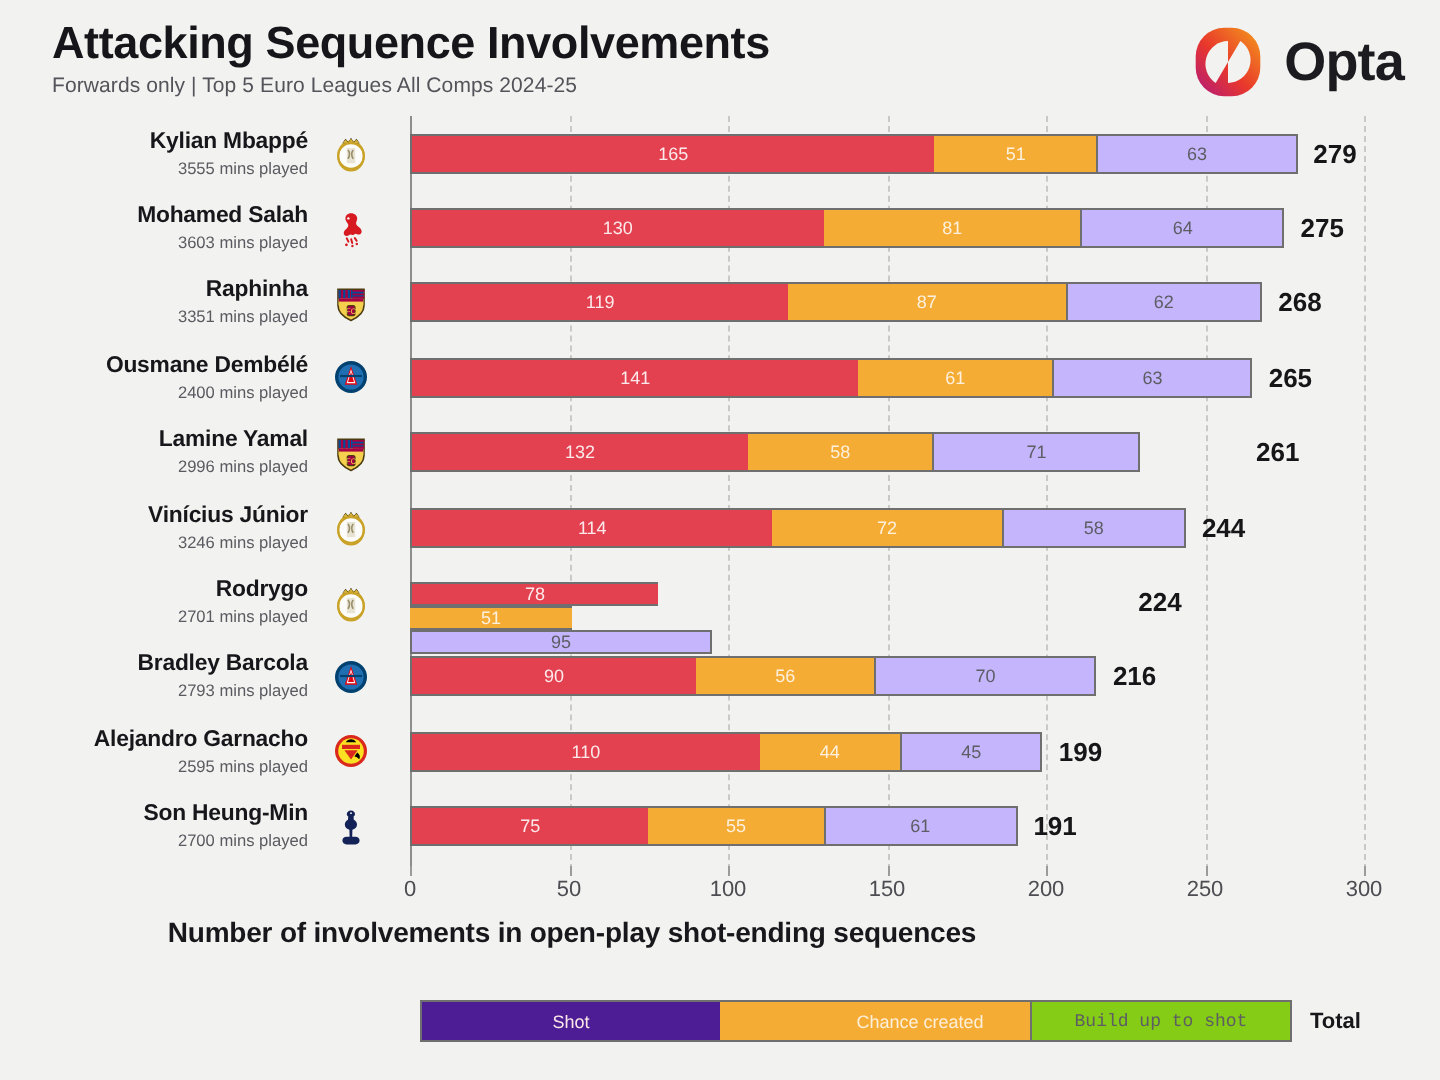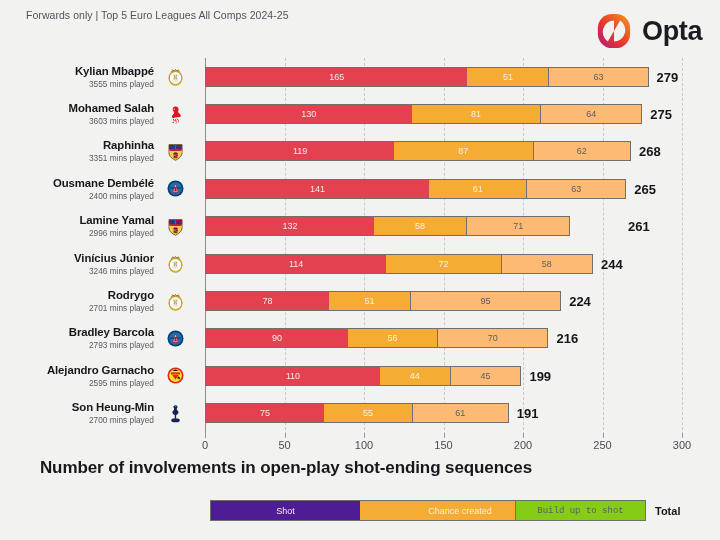--- a/index.html
+++ b/index.html
@@ -69,41 +69,41 @@
   }
   .seg {
     display: flex; align-items: center; justify-content: center;
     font-size: 9px; color: #ffffff; height: 20px;
     border-top: 1px solid rgba(0,0,0,0.45);
     border-bottom: 1px solid rgba(0,0,0,0.45);
   }
   .seg.s1 { background: #E3414F; border-left: 1px solid #6f6f70; border-top-color:#6f6f70; border-bottom-color:#6f6f70; }
   .seg.s2 { background: #F5AC35; border-top-color:#6f6f70; border-bottom-color:#6f6f70; }
   .seg.s3 {
-    background: #fdba74; color: #5d5d63;
+    background: #c4b5fd; color: #5d5d63;
     border: 1px solid #6f6f70;
   }
   .seg.s1 { color: #fbe9eb; }
   .seg.s2 { color: #fdf1de; }
   .total {
     position: absolute; top: 50%; transform: translateY(-50%);
     font-size: 13px; font-weight: bold; color: #161619; white-space: nowrap;
   }
 
   
   .axis { position: absolute; left: 0; top: 433px; width: 720px; height: 26px; }
   .tick { position: absolute; top: 0; }
   .tick i { position: absolute; left: 0; top: 0; width: 1px; height: 5px; background: #9b9b99; display:block; }
   .tick span {
     position: absolute; top: 6px; left: 0; transform: translateX(-50%);
     font-size: 11px; color: #4c4c52; white-space: nowrap;
   }
   .axis-title {
     position: absolute; left: 0; top: 458px; width: 572px;
-    text-align: center; font-size: 17px; font-weight: bold; color: #18181c;
+    text-align: center; font-size: 14px; font-weight: bold; color: #18181c;
     letter-spacing: -0.1px;
   }
 
   
   .legend {
     position: absolute; left: 210px; top: 500px;
     display: flex; align-items: stretch; height: 21px;
   }
   .lg {
     display: flex; align-items: center; justify-content: center;
@@ -117,20 +117,21 @@
     display: flex; align-items: center; height: 21px;
     padding-left: 9px; font-size: 11px; font-weight: bold; color: #17171b;
   }
 </style>
 </head>
 <body>
 
 <div class="page">
 
   <div class="header">
+    <div class="title">Attacking Sequence Involvements</div>
     <div class="subtitle">Forwards only | Top 5 Euro Leagues All Comps 2024-25</div>
   </div>
 
   <div class="logo-wrap">
     <svg class="logo-mark" viewBox="0 0 40 40">
       <defs>
         <linearGradient id="og" x1="0" y1="1" x2="1" y2="0">
           <stop offset="0%" stop-color="#B0197E"></stop>
           <stop offset="45%" stop-color="#E8372C"></stop>
           <stop offset="100%" stop-color="#F59B1B"></stop>
@@ -316,21 +317,21 @@
               <ellipse cx="8.5" cy="11" rx="6.4" ry="7.2" fill="#fcfcfa" stroke="#c9a227" stroke-width="1.1"></ellipse>
               <path d="M4.2 4.6 L5.8 2.4 L7.2 4.2 L8.5 1.9 L9.8 4.2 L11.2 2.4 L12.8 4.6 Z" fill="#d8b githubusercontent"></path>
               <path d="M4.2 4.8 L5.8 2.6 L7.2 4.4 L8.5 2.1 L9.8 4.4 L11.2 2.6 L12.8 4.8 Z" fill="#d4af37"></path>
               <path d="M6.4 7 h4.2 v7.6 h-4.2 z" fill="#e8e4d4"></path>
               <path d="M7 8 q1.5 2 0 4.4" stroke="#9a8f6a" stroke-width=".8" fill="none"></path>
               <path d="M9.6 8 q-1.5 2 0 4.4" stroke="#9a8f6a" stroke-width=".8" fill="none"></path>
               <circle cx="8.5" cy="11" r="6.4" fill="none" stroke="#c9a227" stroke-width="1"></circle>
             </svg>
           </div>
           <div class="bar-area">
-            <div class="bar" style="left: 15px;">
+            <div class="bar" style="left: 15px; flex-direction: column;">
               <div class="seg s1" style="width: 124.02px;">78</div>
               <div class="seg s2" style="width: 81.09px;">51</div>
               <div class="seg s3" style="width: 151.05px;">95</div>
             </div>
             <div class="total" style="left: 379.16px;">224</div>
           </div>
         </div>
         <div class="row">
           <div class="labels">
             <div class="pname">Bradley Barcola</div>

